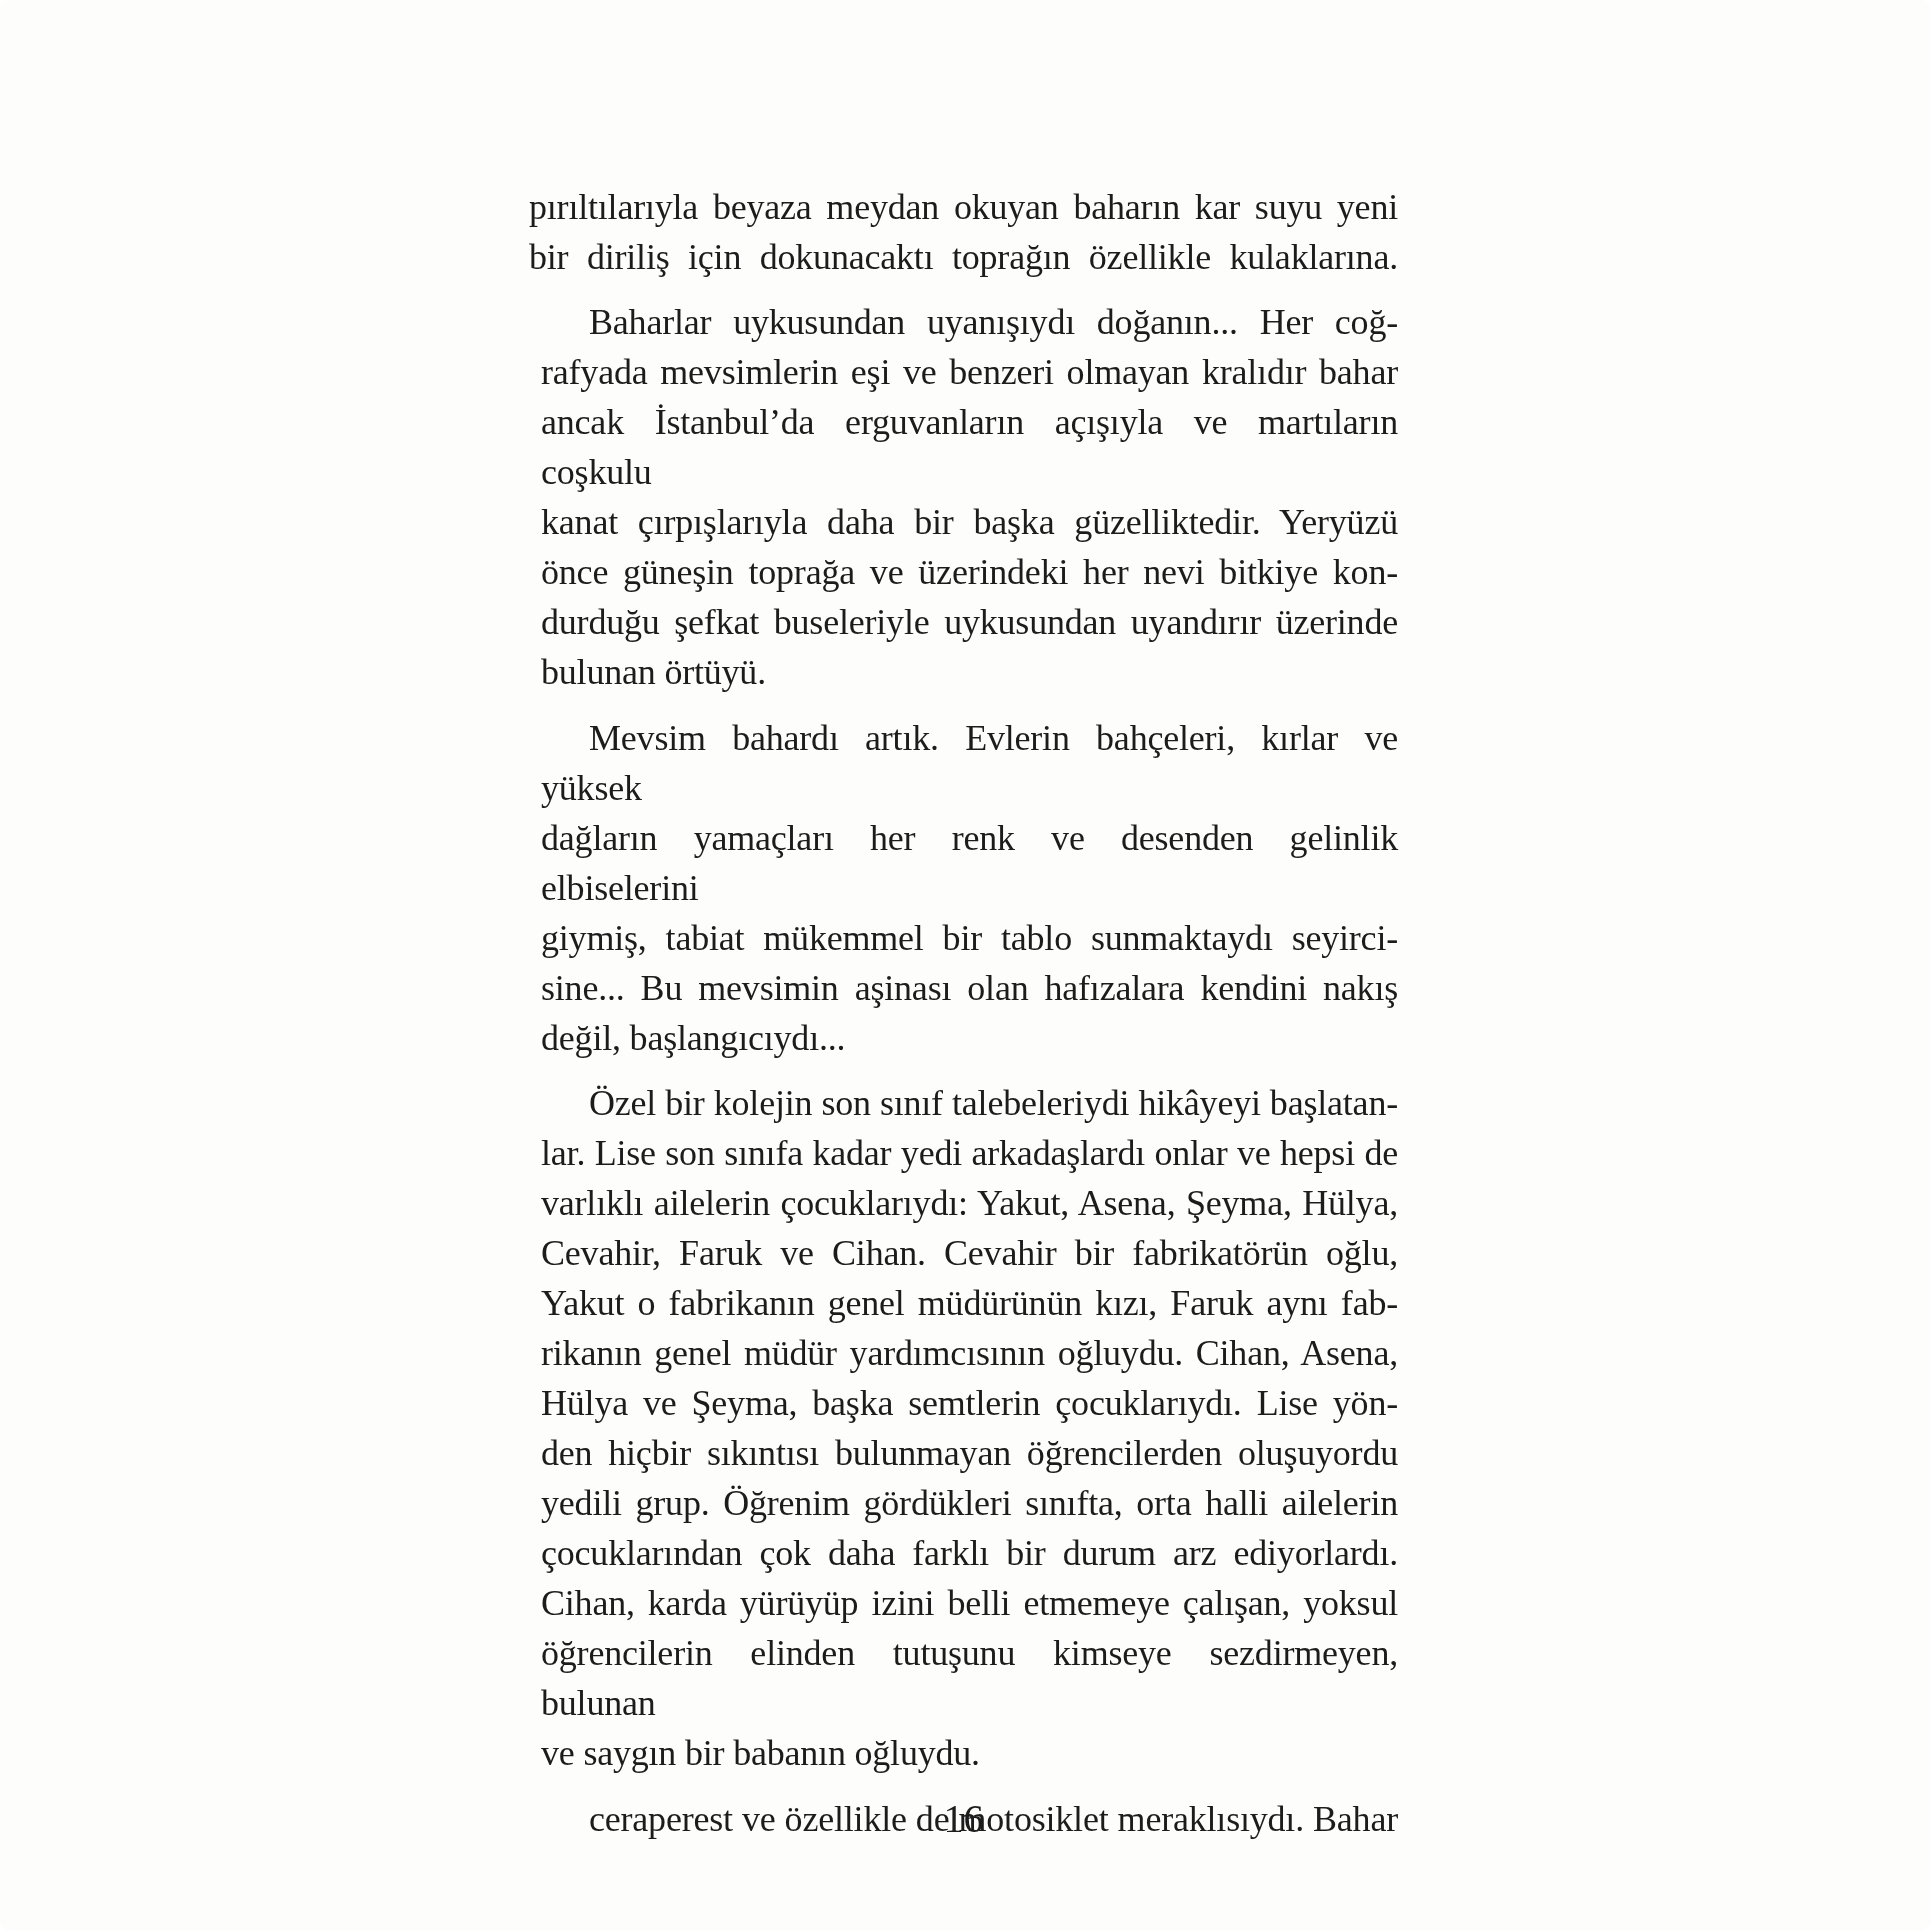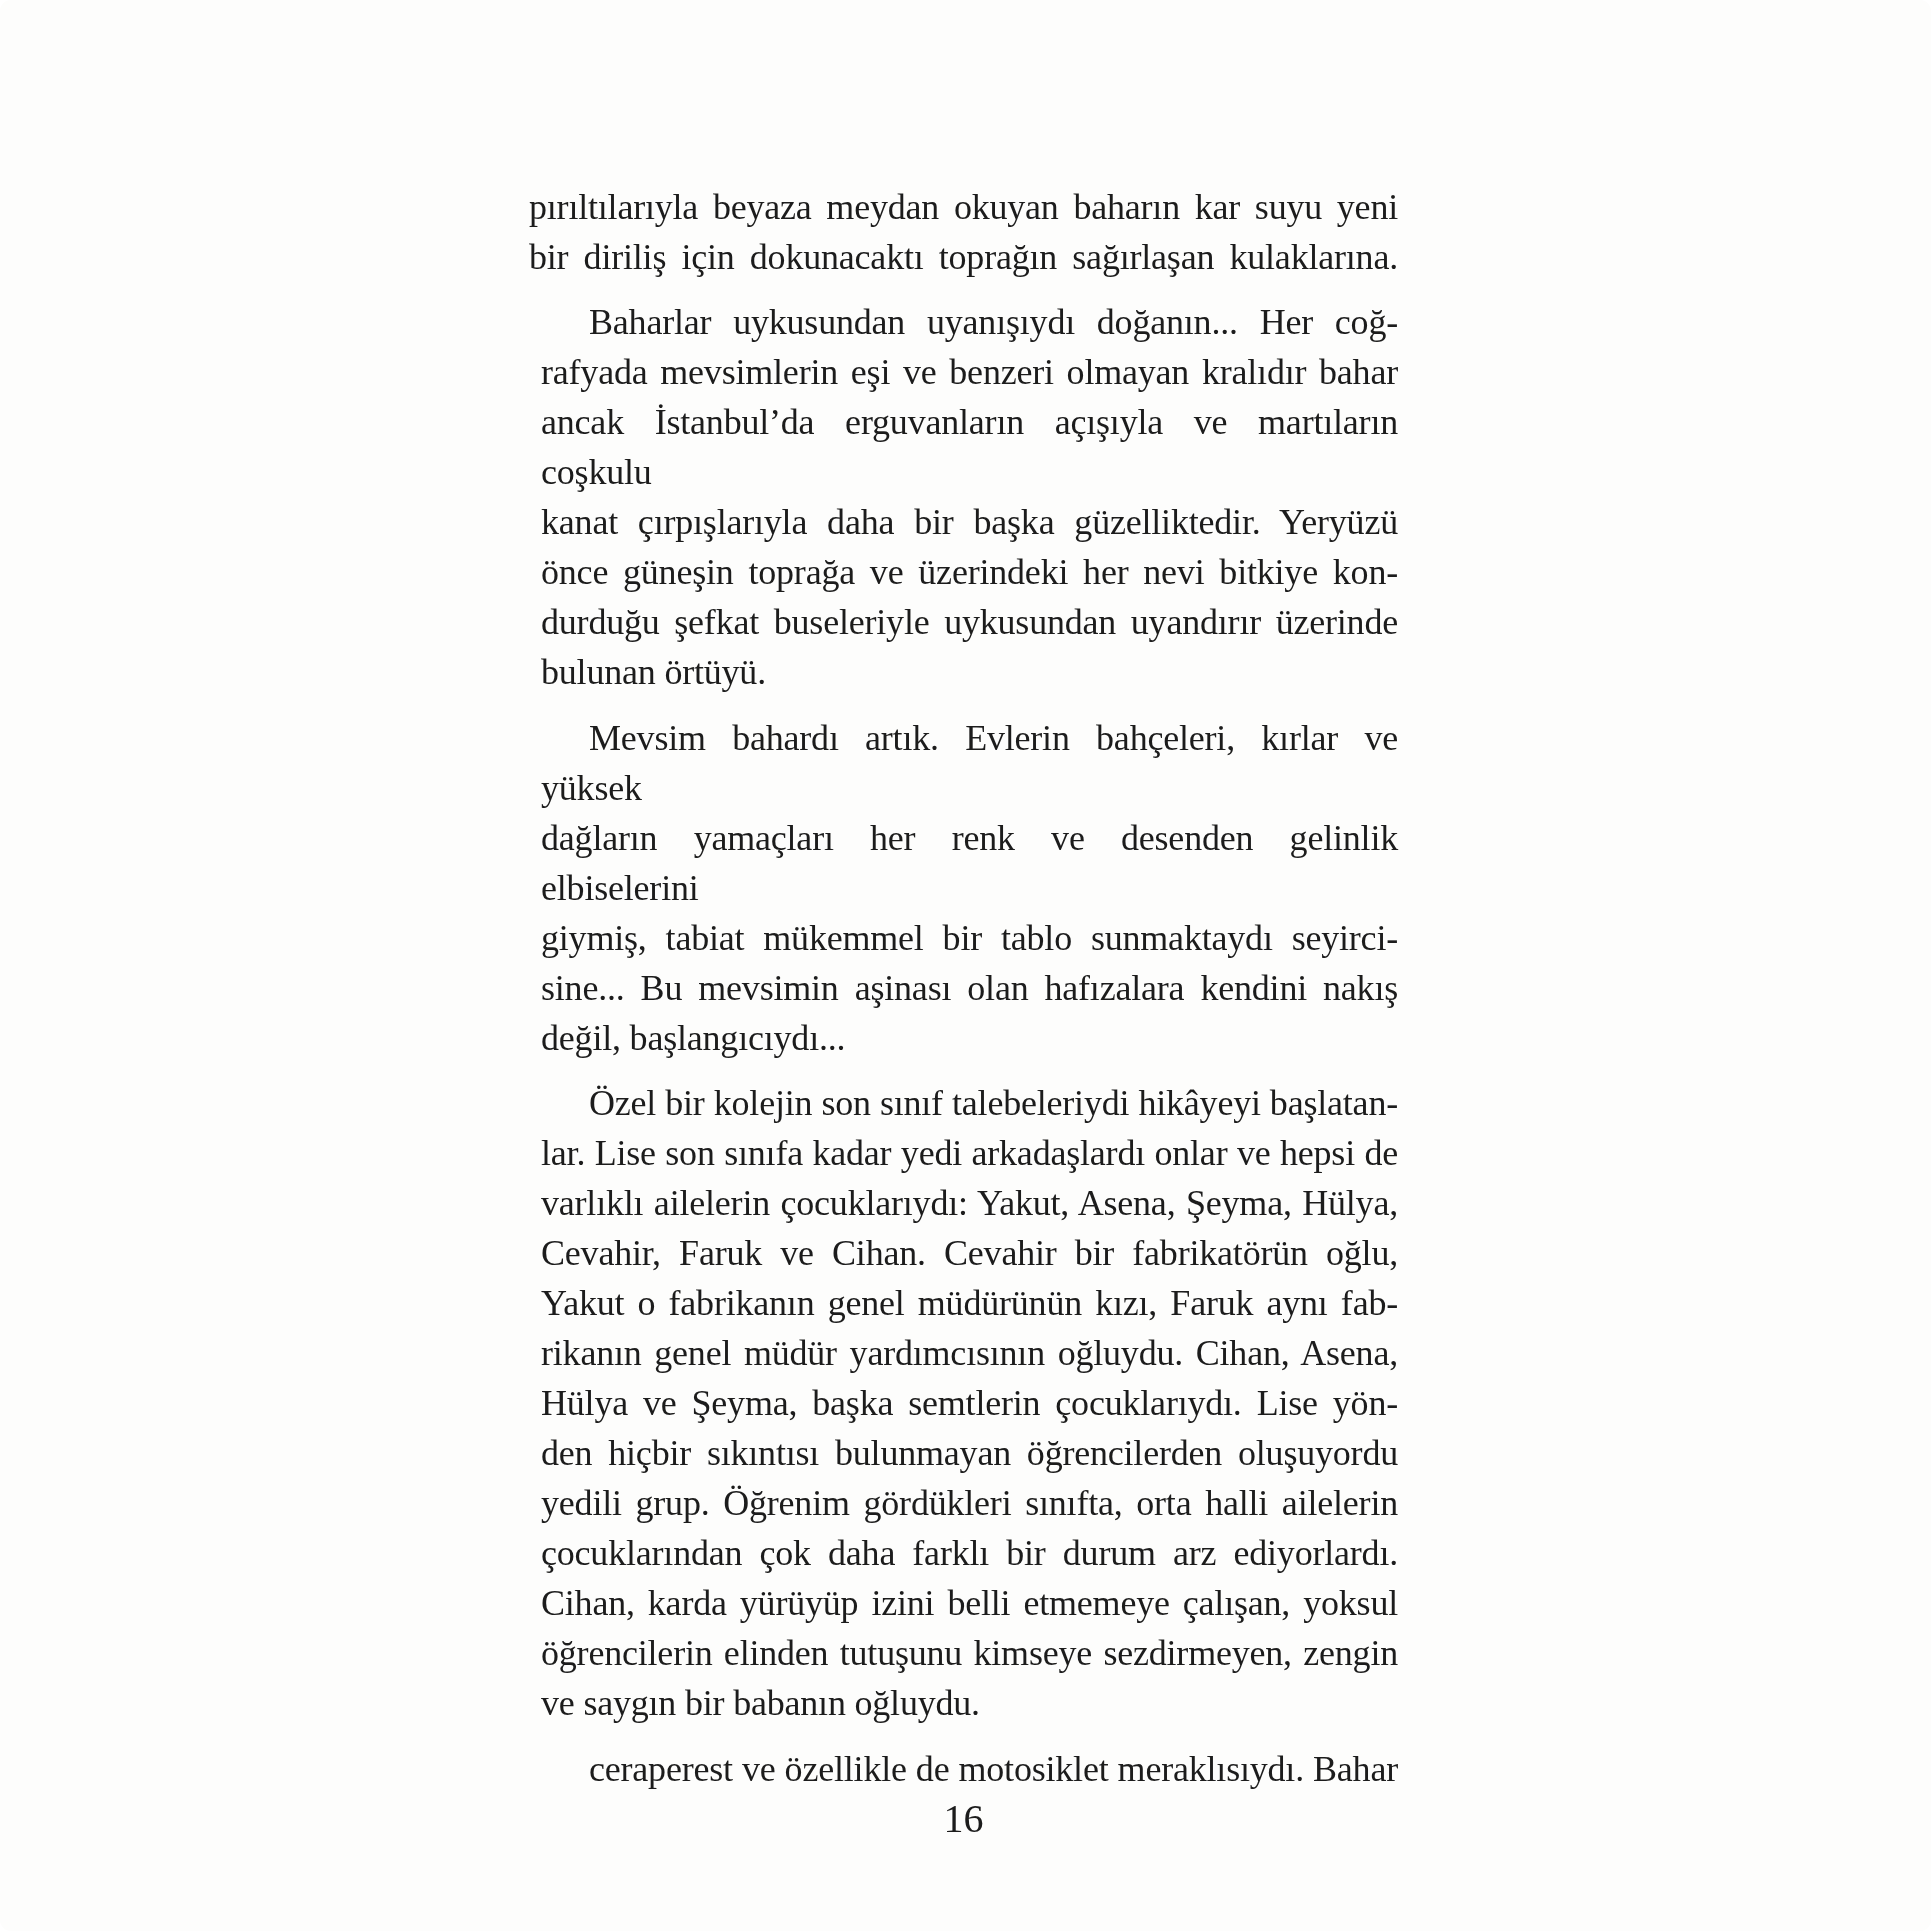--- a/index.html
+++ b/index.html
@@ -41,21 +41,21 @@
     letter-spacing: 0;
   }
 </style>
 </head>
 <body>
 
 <div class="page">
   <div class="text-block">
       <div class="paragraph">
         <div class="line">pırıltılarıyla beyaza meydan okuyan baharın kar suyu yeni</div>
-        <div class="line">bir diriliş için dokunacaktı toprağın sağırlaşan kulaklarına.</div>
+        <div class="line">bir diriliş için dokunacaktı toprağın özellikle kulaklarına.</div>
       </div>
       <div class="paragraph indent">
         <div class="line">Baharlar uykusundan uyanışıydı doğanın... Her coğ-</div>
         <div class="line">rafyada mevsimlerin eşi ve benzeri olmayan kralıdır bahar</div>
         <div class="line">ancak İstanbul’da erguvanların açışıyla ve martıların coşkulu</div>
         <div class="line">kanat çırpışlarıyla daha bir başka güzelliktedir. Yeryüzü</div>
         <div class="line">önce güneşin toprağa ve üzerindeki her nevi bitkiye kon-</div>
         <div class="line">durduğu şefkat buseleriyle uykusundan uyandırır üzerinde</div>
         <div class="line no-fill">bulunan örtüyü.</div>
       </div>
@@ -71,21 +71,21 @@
         <div class="line">lar. Lise son sınıfa kadar yedi arkadaşlardı onlar ve hepsi de</div>
         <div class="line">varlıklı ailelerin çocuklarıydı: Yakut, Asena, Şeyma, Hülya,</div>
         <div class="line">Cevahir, Faruk ve Cihan. Cevahir bir fabrikatörün oğlu,</div>
         <div class="line">Yakut o fabrikanın genel müdürünün kızı, Faruk aynı fab-</div>
         <div class="line">rikanın genel müdür yardımcısının oğluydu. Cihan, Asena,</div>
         <div class="line">Hülya ve Şeyma, başka semtlerin çocuklarıydı. Lise yön-</div>
         <div class="line">den hiçbir sıkıntısı bulunmayan öğrencilerden oluşuyordu</div>
         <div class="line">yedili grup. Öğrenim gördükleri sınıfta, orta halli ailelerin</div>
         <div class="line">çocuklarından çok daha farklı bir durum arz ediyorlardı.</div>
         <div class="line">Cihan, karda yürüyüp izini belli etmemeye çalışan, yoksul</div>
-        <div class="line">öğrencilerin elinden tutuşunu kimseye sezdirmeyen, zengin</div>
+        <div class="line">öğrencilerin elinden tutuşunu kimseye sezdirmeyen, bulunan</div>
         <div class="line no-fill">ve saygın bir babanın oğluydu.</div>
       </div>
       <div class="paragraph indent">
         <div class="line">ceraperest ve özellikle de motosiklet meraklısıydı. Bahar</div>
       </div>
     </div>
   <div class="page-number">16</div>
 </div>
 
 

